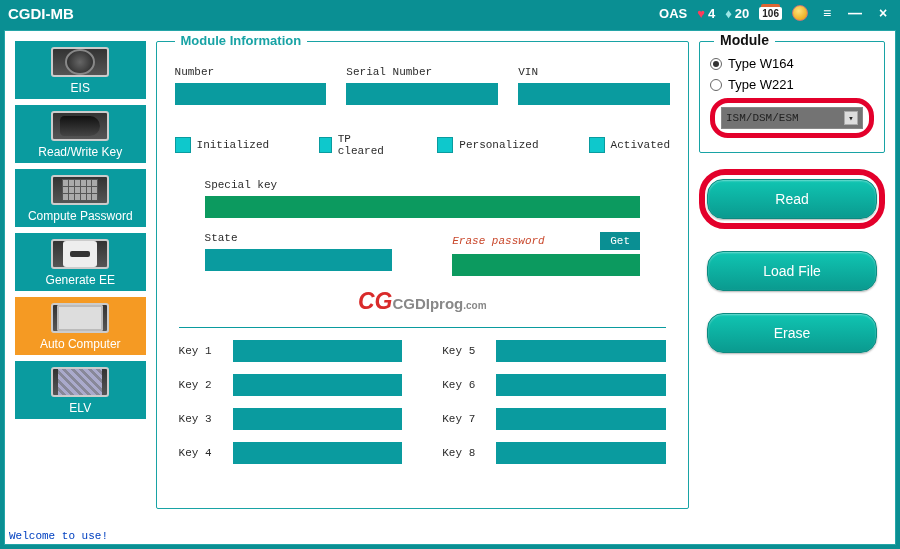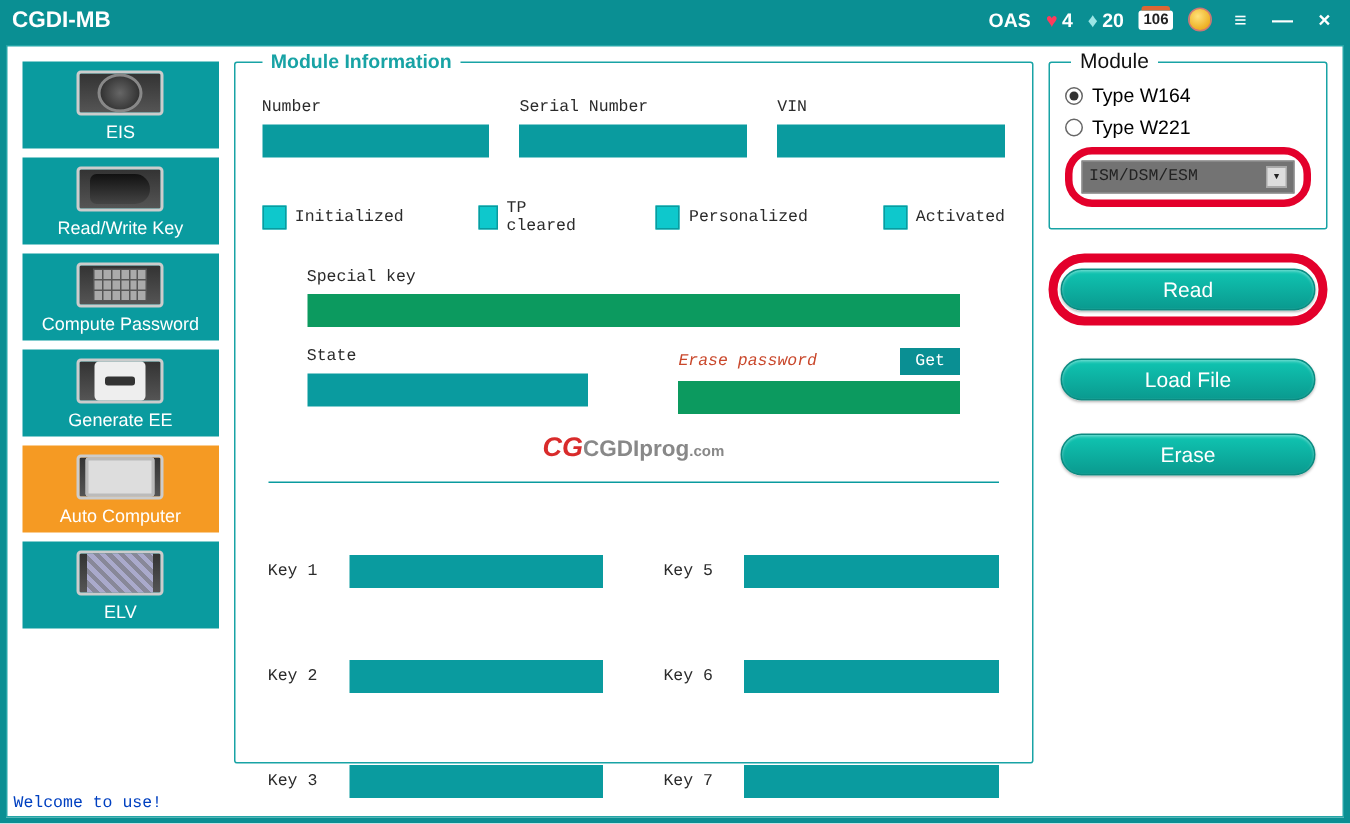--- a/index.html
+++ b/index.html
@@ -50,41 +50,41 @@
   .chk { display: flex; align-items: center; gap: 6px; color: #2b2b2b; font-size: 11px; }
   .chk-box { width: 16px; height: 16px; background: #0ec8cc; border: 1px solid #0a9b9f; }
   
   .row2 { display: flex; gap: 60px; padding: 0 30px; margin-top: 22px; }
   .row2 .field { flex: 1; }
   .erase-row { display: flex; align-items: center; gap: 0; }
   .erase-label { color: #c9472b; font-size: 11px; font-family:"Courier New",monospace; flex: 1; font-style: italic; }
   .get-btn { background: #0a8f93; color: #fff; border: none; padding: 3px 10px; font-size: 11px; cursor: pointer; font-family:"Courier New",monospace; }
   
   .watermark { text-align: center; margin-top: 12px; font-size: 15px; color: #888; font-weight: bold; }
-  .wm-cg { color: #d92b2b; font-style: italic; font-size: 18px; }
+  .wm-cg { color: #d92b2b; font-style: italic; font-size: 23px; }
   
   .divider { border: none; border-top: 1px solid #0a9b9f; margin: 12px 4px; }
   
   .keys-grid { display: grid; grid-template-columns: 1fr 1fr; column-gap: 40px; row-gap: 12px; padding: 0 4px; }
-  .key-row { display: flex; align-items: center; gap: 14px; font-family:"Courier New",monospace;margin-top:36px; }
+  .key-row { display: flex; align-items: center; gap: 14px; font-family:"Courier New",monospace; }
   .key-row label { width: 40px; font-size: 11px; color:#2b2b2b; }
   .key-row .kbox { flex: 1; height: 22px; background: #0a9b9f; }
   
   .right-panel { width: 190px; display: flex; flex-direction: column; }
   .mod-fieldset { border: 1px solid #18a3a5; border-radius: 2px; padding: 8px 10px 14px 10px; position: relative; }
-  .mod-legend { position: absolute; top: -10px; left: 14px; background: #fff; padding: 0 6px; color: #111; font-size: 14px; font-weight: normal; }
+  .mod-legend { position: absolute; top: -10px; left: 14px; background: #fff; padding: 0 6px; color: #111; font-size: 14px; font-weight: bold; }
   .radio-row { display: flex; align-items: center; gap: 6px; margin-top: 6px; font-size: 13px; }
   .radio-dot { width: 12px; height: 12px; border-radius: 50%; border: 1px solid #666; display:flex; align-items:center; justify-content:center; }
   .radio-dot.sel::after { content:""; width:6px; height:6px; border-radius:50%; background:#333; }
   
   .hl-red { border: 5px solid #e3002b; border-radius: 18px; padding: 4px 6px; }
   .select-box { width: 100%; height: 22px; background: #737373; border: 1px solid #888; display:flex; align-items:center; padding: 0 4px; font-family:"Courier New",monospace; font-size:11px; color:#222; cursor:pointer; }
   .select-box .arrow { margin-left:auto; width:14px; height:14px; background:#ddd; border:1px solid #aaa; display:flex; align-items:center; justify-content:center; font-size:9px; }
   
-  .action-btn { width: 170px; height: 28px; margin: 0 auto; border-radius: 16px; background: linear-gradient(#10c5b2,#0a9a8f); color: #fff; font-size: 14px; border: 1px solid #0c8a80; cursor: pointer; box-shadow: inset 0 1px 2px rgba(255,255,255,0.4), 0 1px 2px rgba(0,0,0,0.3); }
+  .action-btn { width: 170px; height: 40px; margin: 0 auto; border-radius: 16px; background: linear-gradient(#10c5b2,#0a9a8f); color: #fff; font-size: 14px; border: 1px solid #0c8a80; cursor: pointer; box-shadow: inset 0 1px 2px rgba(255,255,255,0.4), 0 1px 2px rgba(0,0,0,0.3); }
   .btn-wrap { margin-top: 22px; display:flex; justify-content:center; }
   .btn-wrap.hl { border: 6px solid #e3002b; border-radius: 26px; padding: 4px 2px; margin-top: 16px; }
   
   .status-bar { position: absolute; bottom: 2px; left: 4px; color: #0040c0; font-size: 11px; font-family:"Courier New",monospace; }
 </style>
 </head>
 <body>
 
 <div class="app-window">
 

